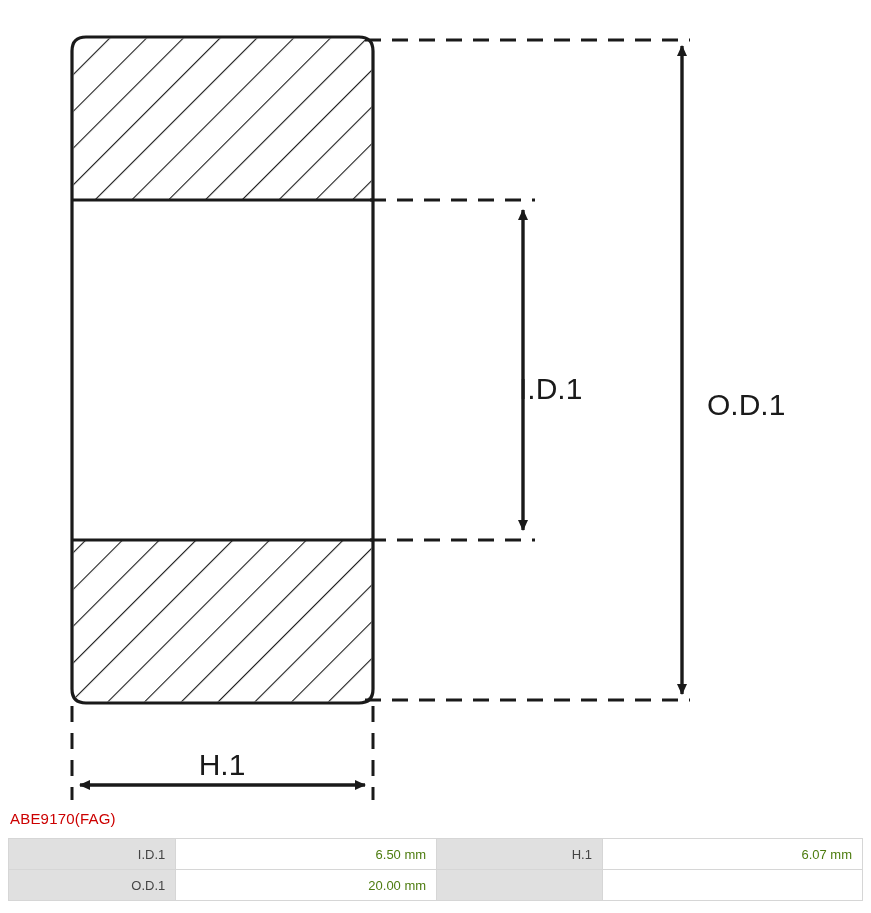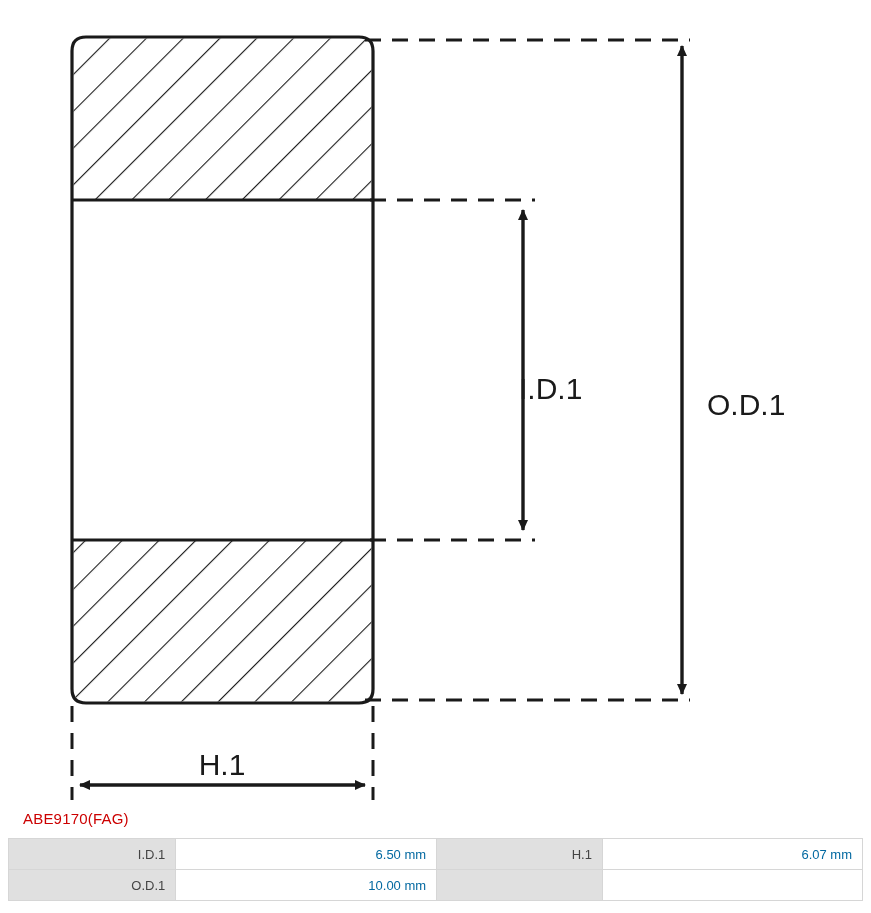--- a/index.html
+++ b/index.html
@@ -28,21 +28,21 @@
   }
 
   .dim-label {
     font-family: "Liberation Sans", sans-serif;
     font-size: 30px;
     fill: #1a1a1a;
   }
 
   #part-title {
     position: absolute;
-    left: 23px;
+    left: 10px;
     top: 810px;
     font-size: 15px;
     color: #cc0000;
     font-family: "Liberation Sans", sans-serif;
     letter-spacing: 0.2px;
   }
 
   #spec-table {
     position: absolute;
     left: 8px;
@@ -60,21 +60,21 @@
     background: #ffffff;
   }
   #spec-table td.label-cell {
     background: #e0e0e0;
     text-align: right;
     color: #444444;
     width: 160px;
   }
   #spec-table td.value-cell {
     text-align: right;
-    color: #0369a1;
+    color: #4d7c0f;
     width: 265px;
   }
   #spec-table td.empty-cell {
     background: #e0e0e0;
     width: 160px;
   }
   #spec-table td.blank-cell {
     background: #ffffff;
   }
 </style>
@@ -139,18 +139,18 @@
 <table id="spec-table">
   <tbody>
     <tr>
       <td class="label-cell">I.D.1</td>
       <td class="value-cell">6.50 mm</td>
       <td class="label-cell">H.1</td>
       <td class="value-cell">6.07 mm</td>
     </tr>
     <tr>
       <td class="label-cell">O.D.1</td>
-      <td class="value-cell">10.00 mm</td>
+      <td class="value-cell">20.00 mm</td>
       <td class="empty-cell"></td>
       <td class="blank-cell"></td>
     </tr>
   </tbody>
 </table>
 
 </body></html>

